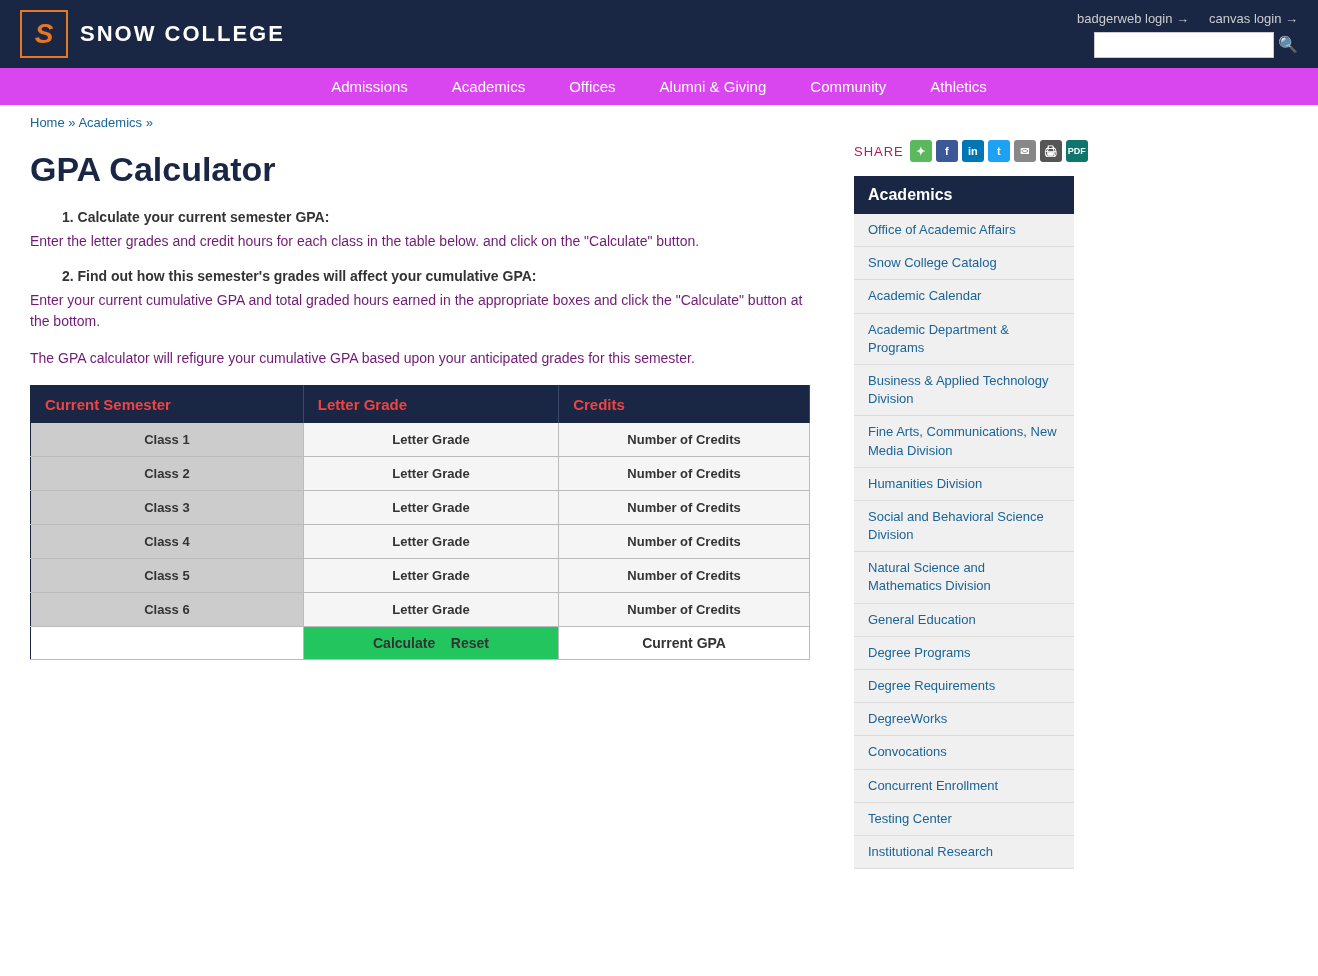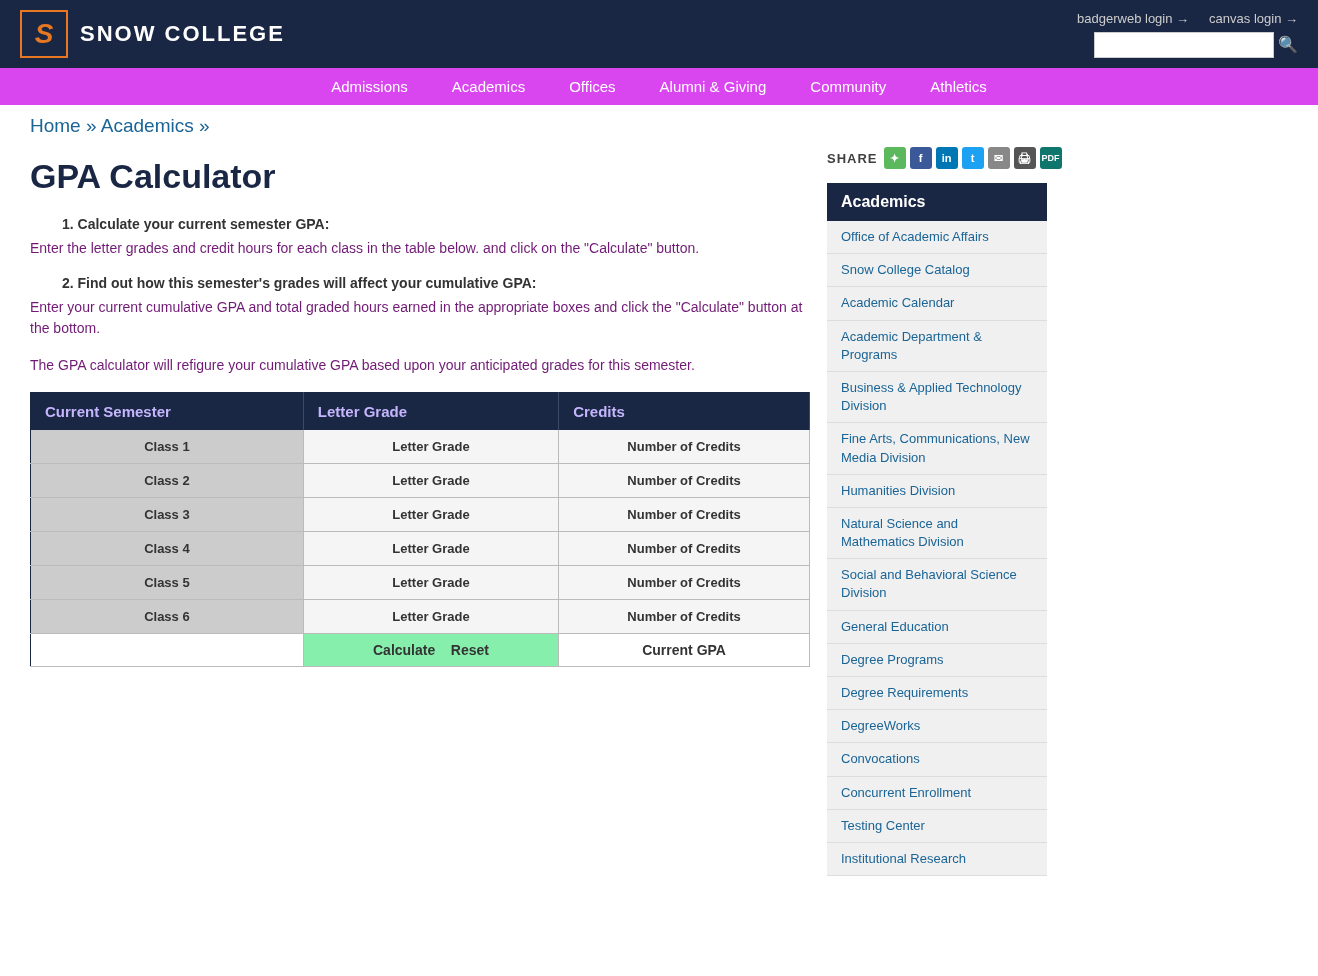--- a/index.html
+++ b/index.html
@@ -16,49 +16,49 @@
     .login-link span { color: #ccc; }
     .search-bar { display: flex; align-items: center; gap: 4px; }
     .search-input { width: 180px; height: 26px; border: 1px solid #ccc; padding: 2px 6px; font-size: 13px; background: #fff; }
     .search-btn { background: none; border: none; color: #fff; cursor: pointer; font-size: 16px; }
 
     
     .nav { background: #d946ef; display: flex; justify-content: center; gap: 0; }
     .nav-item { color: #fff; padding: 10px 22px; font-size: 15px; cursor: pointer; text-decoration: none; display: block; }
 
     
-    .breadcrumb { padding: 10px 30px; font-size: 19px; color: #1a6496; }
+    .breadcrumb { padding: 10px 30px; font-size: 13px; color: #1a6496; }
     .breadcrumb a { color: #1a6496; text-decoration: none; }
 
     
-    .main-layout { display: flex; padding: 0 30px 30px 30px; gap: 17px; }
+    .main-layout { display: flex; padding: 0 30px 30px 30px; gap: 44px; }
     .content { flex: 1; max-width: 780px; }
     .sidebar { width: 220px; flex-shrink: 0; }
 
     
     .page-title { font-size: 34px; font-weight: 900; color: #1a2744; margin-bottom: 20px; margin-top: 10px; }
 
     
     .section-heading { font-weight: 900; font-size: 14px; color: #333; margin-bottom: 6px; margin-left: 32px; }
     .section-text { font-size: 14px; color: #701a75; margin-bottom: 16px; line-height: 1.5; }
 
     
     .gpa-table { width: 100%; border-collapse: collapse; margin-top: 10px; border: 1px solid #1a2744; }
     .gpa-table thead tr { background: #1a2744; }
-    .gpa-table thead th { color: #c4b5fd; font-weight: 700; font-size: 15px; padding: 10px 14px; text-align: left; border-right: 1px solid #3a4a6a; }
+    .gpa-table thead th { color: #ef4444; font-weight: 700; font-size: 15px; padding: 10px 14px; text-align: left; border-right: 1px solid #3a4a6a; }
     .gpa-table tbody tr { background: #e8e8e8; border-bottom: 1px solid #bbb; }
     .gpa-table tbody tr td { padding: 9px 14px; text-align: center; border-right: 1px solid #bbb; font-size: 13px; }
     .gpa-table tbody tr td:first-child { font-weight: 700; background: #ccc; }
     .gpa-table tbody tr td:not(:first-child) { font-weight: 700; background: #f5f5f5; }
     .gpa-table .footer-row td { background: #fff; text-align: center; padding: 8px 14px; font-size: 14px; }
     .gpa-table .footer-row td:last-child { font-weight: 900; }
 
     
     .share-area { display: flex; align-items: center; gap: 6px; margin-bottom: 14px; }
-    .share-label { font-size: 13px; font-weight: 700; color: #404040; letter-spacing: 1px; }
+    .share-label { font-size: 13px; font-weight: 400; color: #be185d; letter-spacing: 1px; }
     .share-icons { display: flex; gap: 4px; }
     .share-icon { width: 22px; height: 22px; border-radius: 3px; display: flex; align-items: center; justify-content: center; font-size: 11px; font-weight: 700; color: #fff; cursor: pointer; }
     .share-green { background: #5cb85c; }
     .share-fb { background: #3b5998; }
     .share-li { background: #0077b5; }
     .share-tw { background: #1da1f2; }
     .share-mail { background: #888; }
     .share-print { background: #555; }
     .share-pdf { background: #0f766e; }
 
@@ -154,21 +154,21 @@
     <td style="cursor:pointer;">Letter Grade</td>
     <td style="cursor:pointer;">Number of Credits</td>
   </tr>
           <tr>
     <td>Class 6</td>
     <td style="cursor:pointer;">Letter Grade</td>
     <td style="cursor:pointer;">Number of Credits</td>
   </tr>
           <tr class="footer-row">
           <td colspan="1" style="text-align:right; background:#fff; padding-right:20px;"></td>
-          <td style="background:#86efac;">
+          <td style="background:#22c55e;">
             <span>Calculate</span>
             &nbsp;&nbsp;
             <span>Reset</span>
           </td>
           <td style="background:#fff; font-weight:900;">Current GPA</td>
         </tr>
       </tbody>
     </table>
   </div>
 
@@ -206,26 +206,26 @@
           <div class="sidebar-item">
             <a>Business &amp; Applied Technology Division</a>
           </div>
           <div class="sidebar-item">
             <a>Fine Arts, Communications, New Media Division</a>
           </div>
           <div class="sidebar-item">
             <a>Humanities Division</a>
           </div>
           <div class="sidebar-item">
+            <a>Social and Behavioral Science Division</a>
+          </div>
+          <div class="sidebar-item">
             <a>Natural Science and Mathematics Division</a>
           </div>
           <div class="sidebar-item">
-            <a>Social and Behavioral Science Division</a>
-          </div>
-          <div class="sidebar-item">
             <a>General Education</a>
           </div>
           <div class="sidebar-item">
             <a>Degree Programs</a>
           </div>
           <div class="sidebar-item">
             <a>Degree Requirements</a>
           </div>
           <div class="sidebar-item">
             <a>DegreeWorks</a>

